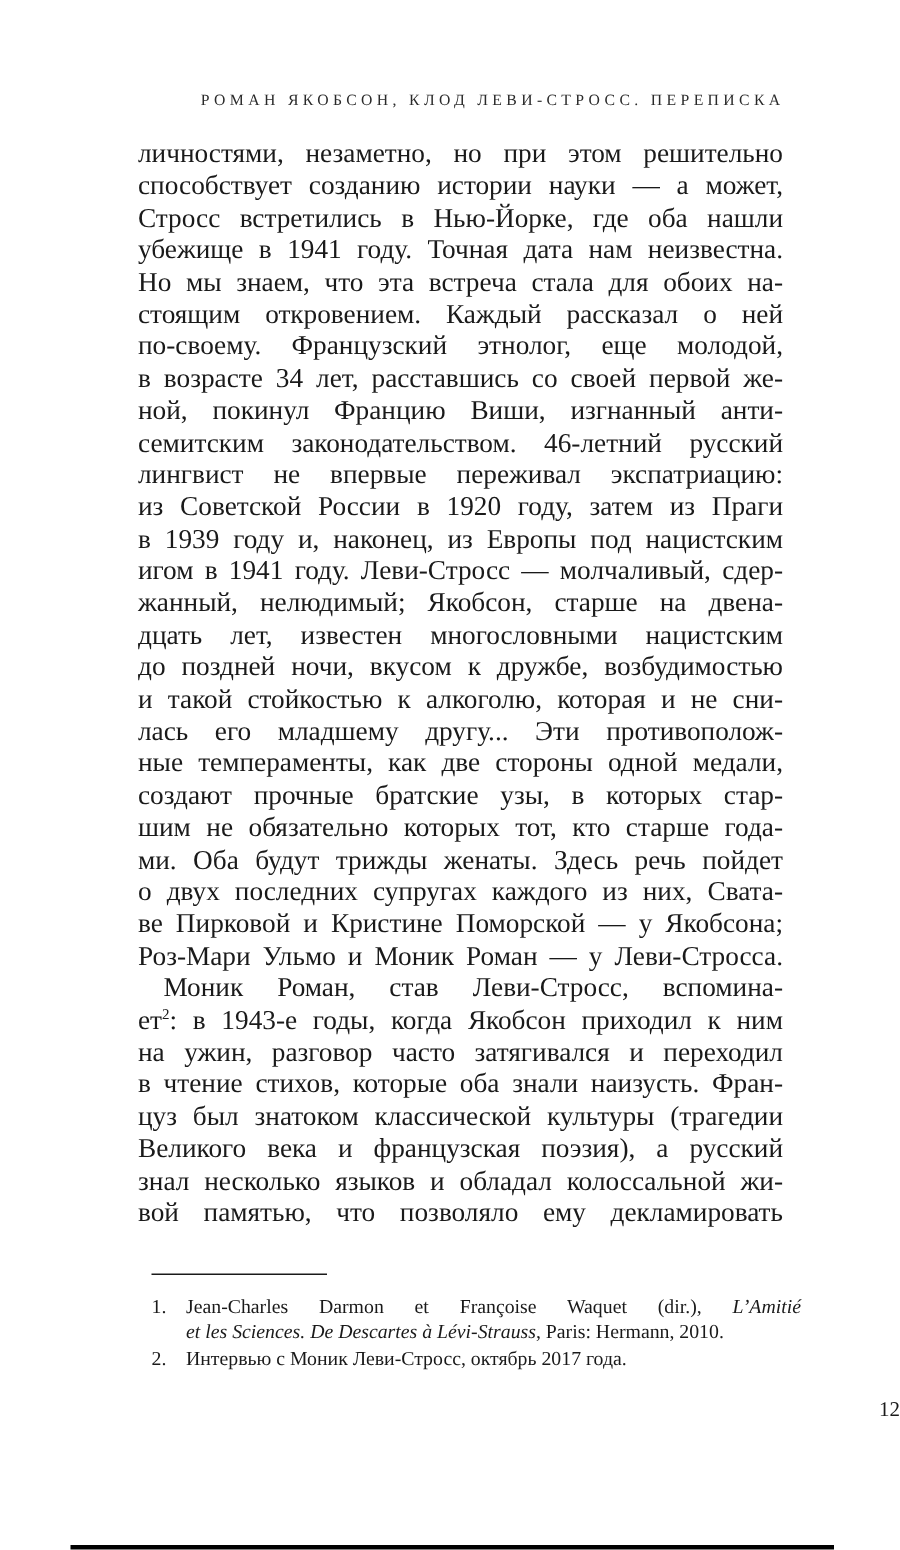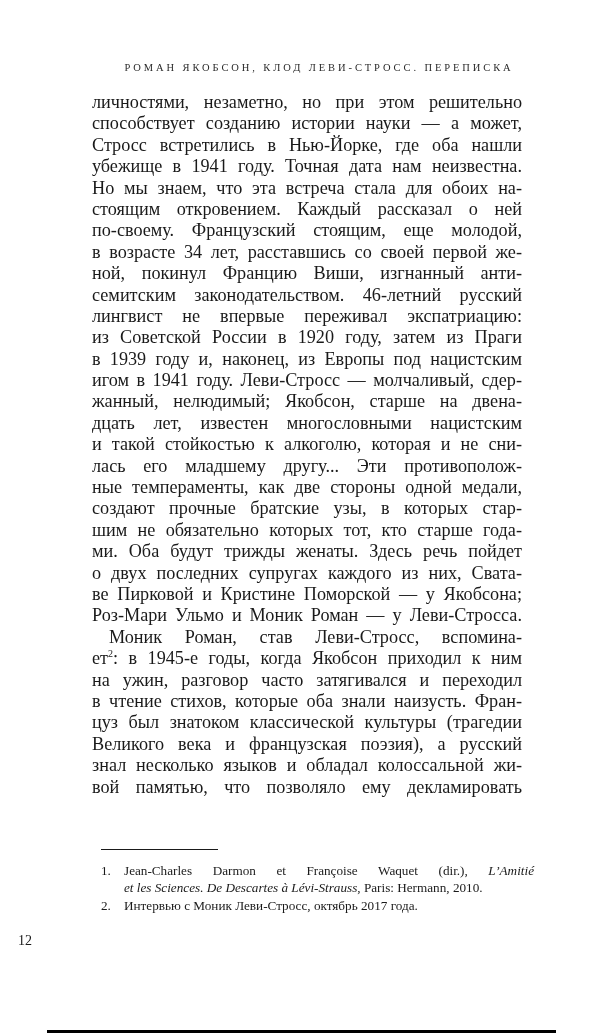--- a/index.html
+++ b/index.html
@@ -17,23 +17,23 @@
     }
     .page {
       position: absolute;
       left: 0; top: 0;
       width: 600px;
       height: 1033px;
     }
     .running-head {
       position: absolute;
       top: 62px;
-      left: 104px;
+      left: 93px;
       width: 430px;
-      text-align: center;
+      text-align: right;
       font-size: 10.5px;
       letter-spacing: 2.9px;
       color: #2a2a2a;
       white-space: nowrap;
     }
     .body-text {
       position: absolute;
       top: 92px;
       left: 92px;
       width: 430px;
@@ -93,21 +93,21 @@
     }
     .fn-text .ln.nojust {
       text-align-last: left;
     }
     .fn-text i { }
     .page-number {
       position: absolute;
       top: 933px;
       left: 0;
       width: 600px;
-      text-align: left;
+      text-align: right;
       font-size: 14px;
       color: #1a1a1a;
       padding-left: 18px;
       box-sizing: border-box;
     }
     .bottom-bar {
       position: absolute;
       top: 1030px;
       left: 47px;
       width: 509px;
@@ -122,41 +122,42 @@
 
   <div class="running-head">РОМАН ЯКОБСОН, КЛОД ЛЕВИ-СТРОСС. ПЕРЕПИСКА</div>
 
   <div class="body-text">
     <span class="line">личностями, незаметно, но при этом решительно</span>
     <span class="line">способствует созданию истории науки — а может,</span>
     <span class="line">Стросс встретились в Нью-Йорке, где оба нашли</span>
     <span class="line">убежище в 1941 году. Точная дата нам неизвестна.</span>
     <span class="line">Но мы знаем, что эта встреча стала для обоих на-</span>
     <span class="line">стоящим откровением. Каждый рассказал о ней</span>
-    <span class="line">по-своему. Французский стоящим, еще молодой,</span>
+    <span class="line">по-своему. Французский этнолог, еще молодой,</span>
     <span class="line">в возрасте 34 лет, расставшись со своей первой же-</span>
     <span class="line">ной, покинул Францию Виши, изгнанный анти-</span>
     <span class="line">семитским законодательством. 46-летний русский</span>
     <span class="line">лингвист не впервые переживал экспатриацию:</span>
     <span class="line">из Советской России в 1920 году, затем из Праги</span>
     <span class="line">в 1939 году и, наконец, из Европы под нацистским</span>
     <span class="line">игом в 1941 году. Леви-Стросс — молчаливый, сдер-</span>
     <span class="line">жанный, нелюдимый; Якобсон, старше на двена-</span>
     <span class="line">дцать лет, известен многословными нацистским</span>
+    <span class="line">до поздней ночи, вкусом к дружбе, возбудимостью</span>
     <span class="line">и такой стойкостью к алкоголю, которая и не сни-</span>
     <span class="line">лась его младшему другу... Эти противополож-</span>
     <span class="line">ные темпераменты, как две стороны одной медали,</span>
     <span class="line">создают прочные братские узы, в которых стар-</span>
     <span class="line">шим не обязательно которых тот, кто старше года-</span>
     <span class="line">ми. Оба будут трижды женаты. Здесь речь пойдет</span>
     <span class="line">о двух последних супругах каждого из них, Свата-</span>
     <span class="line">ве Пирковой и Кристине Поморской — у Якобсона;</span>
     <span class="line">Роз-Мари Ульмо и Моник Роман — у Леви-Стросса.</span>
     <span class="line indent">Моник Роман, став Леви-Стросс, вспомина-</span>
-    <span class="line"><span>ет</span><sup class="fnref">2</sup><span>: в 1945-е годы, когда Якобсон приходил к ним</span></span>
+    <span class="line"><span>ет</span><sup class="fnref">2</sup><span>: в 1943-е годы, когда Якобсон приходил к ним</span></span>
     <span class="line">на ужин, разговор часто затягивался и переходил</span>
     <span class="line">в чтение стихов, которые оба знали наизусть. Фран-</span>
     <span class="line">цуз был знатоком классической культуры (трагедии</span>
     <span class="line">Великого века и французская поэзия), а русский</span>
     <span class="line">знал несколько языков и обладал колоссальной жи-</span>
     <span class="line">вой памятью, что позволяло ему декламировать</span>
   </div>
 
   <div class="fn-rule"></div>
 

